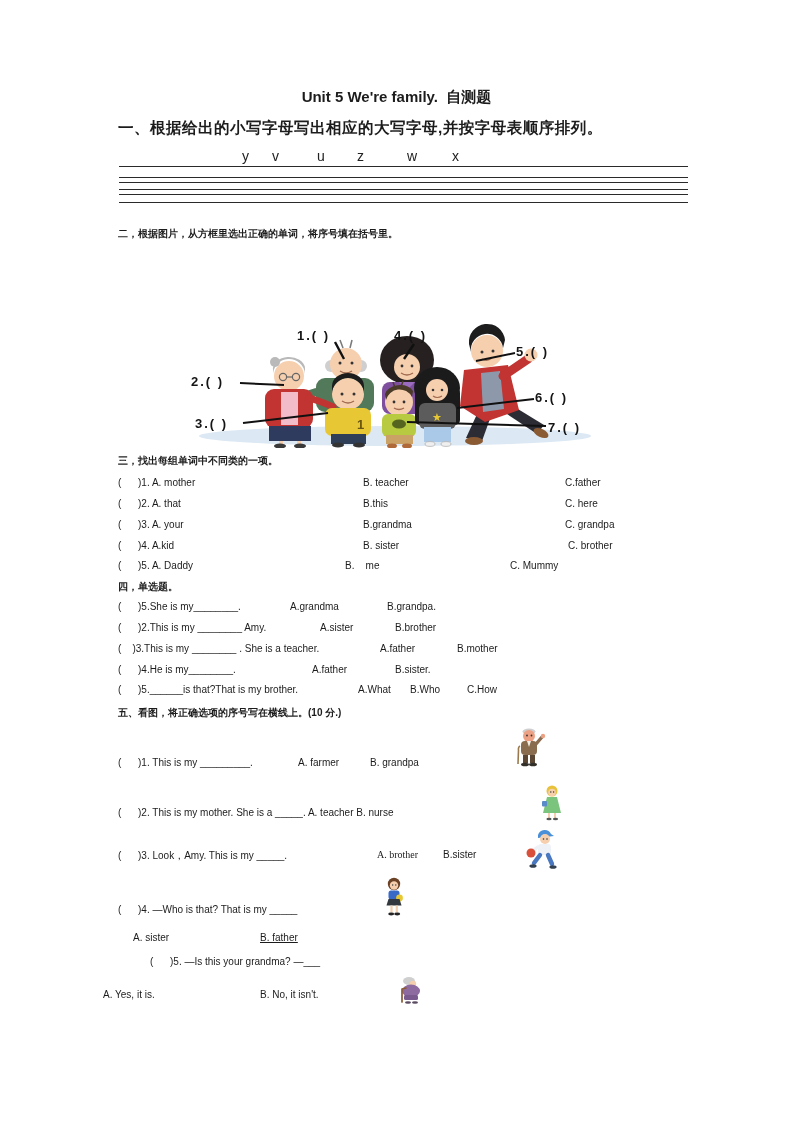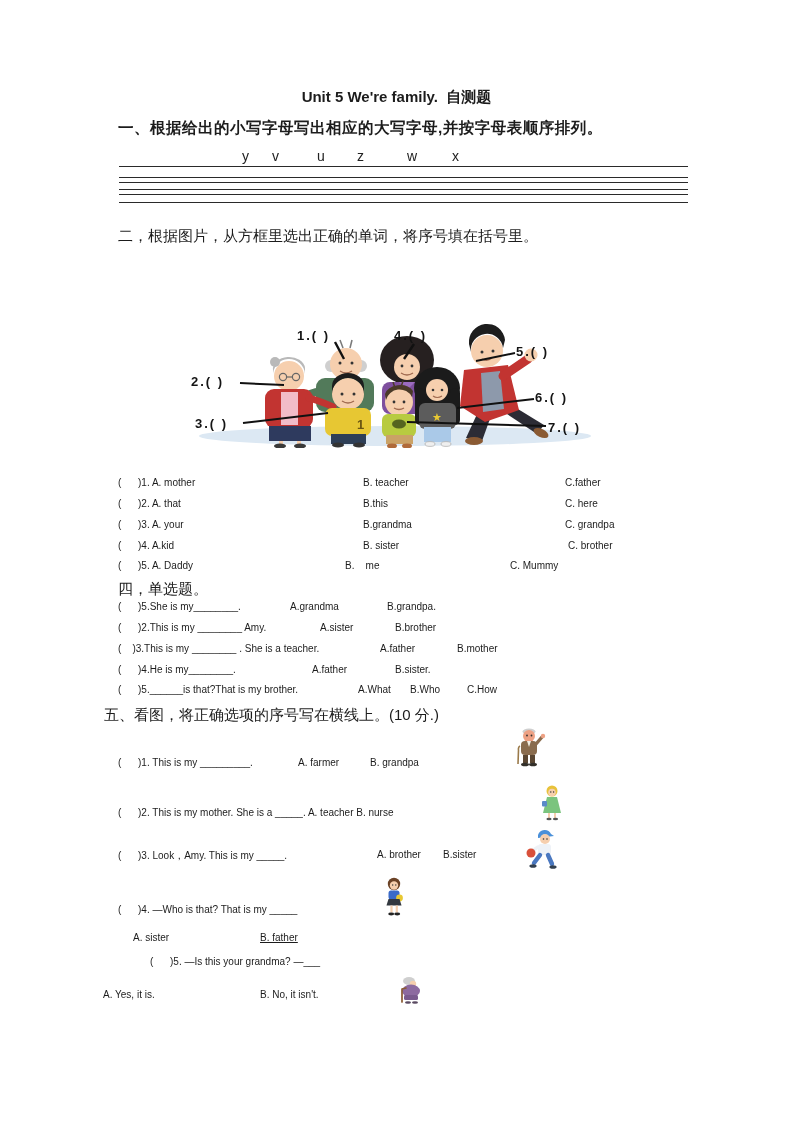--- a/index.html
+++ b/index.html
@@ -7,21 +7,21 @@
     position:relative;
     width:793px;height:1122px;
     background:#ffffff;
     font-family:"Liberation Sans","DejaVu Sans",sans-serif;
     color:#1c1c1c;
     overflow:hidden;
   }
   .abs{position:absolute;white-space:pre;}
   .title{left:0;right:0;top:88px;text-align:center;font-size:15px;font-weight:bold;}
   .h-bold{font-size:15.5px;font-weight:bold;letter-spacing:0.5px;}
-  .h-reg{font-size:15px;font-weight:normal;}
+  .h-reg{font-size:10px;font-weight:bold;}
   .body-txt{font-size:10px;}
   .letter{font-size:14px;color:#222;}
   .wline{position:absolute;left:119px;width:569px;height:0;border-top:1.6px solid #2a2a2a;}
   .wordbox{
     position:absolute;left:118px;top:260px;width:588px;height:27px;
     border:1.6px solid #3a3a3a;box-sizing:border-box;
   }
   .wordbox span{position:absolute;top:4px;font-size:14.5px;white-space:pre;}
   .fig{position:absolute;}
   svg text.callout{
@@ -169,20 +169,21 @@
       <text class="callout" x="112" y="18">1.( )</text>
       <text class="callout" x="6" y="64">2.( )</text>
       <text class="callout" x="10" y="106">3.( )</text>
       <text class="callout" x="209" y="18">4.( )</text>
       <text class="callout" x="331" y="34">5.( )</text>
       <text class="callout" x="350" y="80">6.( )</text>
       <text class="callout" x="363" y="110">7.( )</text>
     </svg>
   </div>
 
+  <div class="abs h-reg" style="left:118px;top:454px;">三，找出每组单词中不同类的一项。</div>
 
   <div class="abs body-txt" style="left:118px;top:477px;">(      )1. A. mother</div>
   <div class="abs body-txt" style="left:363px;top:477px;">B. teacher</div>
   <div class="abs body-txt" style="left:565px;top:477px;">C.father</div>
 
   <div class="abs body-txt" style="left:118px;top:498px;">(      )2. A. that</div>
   <div class="abs body-txt" style="left:363px;top:498px;">B.this</div>
   <div class="abs body-txt" style="left:565px;top:498px;">C. here</div>
 
   <div class="abs body-txt" style="left:118px;top:519px;">(      )3. A. your</div>
@@ -213,21 +214,21 @@
 
   <div class="abs body-txt" style="left:118px;top:664px;">(      )4.He is my________.</div>
   <div class="abs body-txt" style="left:312px;top:664px;">A.father</div>
   <div class="abs body-txt" style="left:395px;top:664px;">B.sister.</div>
 
   <div class="abs body-txt" style="left:118px;top:684px;">(      )5.______is that?That is my brother.</div>
   <div class="abs body-txt" style="left:358px;top:684px;">A.What</div>
   <div class="abs body-txt" style="left:410px;top:684px;">B.Who</div>
   <div class="abs body-txt" style="left:467px;top:684px;">C.How</div>
 
-  <div class="abs h-reg" style="left:104px;top:706px;">五、看图，将正确选项的序号写在横线上。(10 分.)</div>
+  <div class="abs h-reg" style="left:118px;top:706px;">五、看图，将正确选项的序号写在横线上。(10 分.)</div>
 
   <div class="abs body-txt" style="left:118px;top:757px;">(      )1. This is my _________.</div>
   <div class="abs body-txt" style="left:298px;top:757px;">A. farmer</div>
   <div class="abs body-txt" style="left:370px;top:757px;">B. grandpa</div>
   <div class="fig" style="left:512px;top:727px;">
     <svg width="34" height="40" viewBox="0 0 34 40">
       <ellipse cx="17" cy="4.5" rx="6.5" ry="3" fill="#cfcfcf"></ellipse>
       <circle cx="17" cy="9" r="6" fill="#eda184"></circle>
       <circle cx="15" cy="8.5" r="0.9" fill="#333"></circle>
         <circle cx="19.5" cy="8.5" r="0.9" fill="#333"></circle>
@@ -253,21 +254,21 @@
       <polygon points="6,12 16,12 20,28 2,28" fill="#7bc47e"></polygon>
       <rect x="1" y="16" width="5" height="5.5" rx="1" fill="#5a8ac8"></rect>
       <line x1="8" y1="28" x2="8" y2="33" stroke="#f6cfae" stroke-width="2"></line>
       <line x1="14" y1="28" x2="14" y2="33" stroke="#f6cfae" stroke-width="2"></line>
       <ellipse cx="8" cy="34" rx="2.6" ry="1.2" fill="#555"></ellipse>
       <ellipse cx="14.5" cy="34" rx="2.6" ry="1.2" fill="#555"></ellipse>
     </svg>
   </div>
 
   <div class="abs body-txt" style="left:118px;top:849px;">(      )3. Look，Amy. This is my _____.</div>
-  <div class="abs body-txt" style="left:377px;top:849px;">A. brother</div>
+  <div class="abs body-txt" style="left:377px;top:849px;font-family:Liberation Serif, serif;">A. brother</div>
   <div class="abs body-txt" style="left:443px;top:849px;">B.sister</div>
   <div class="fig" style="left:524px;top:827px;">
     <svg width="35" height="43" viewBox="0 0 35 43">
       <path d="M14 8 a7 7 0 0 1 13 -1 l3 2 l-16 2 z" fill="#4a90d9"></path>
       <circle cx="21" cy="12" r="5" fill="#f6cfae"></circle>
       <circle cx="19.5" cy="12" r="0.8" fill="#333"></circle>
         <circle cx="23" cy="12" r="0.8" fill="#333"></circle>
       <rect x="14" y="17" width="13" height="11" rx="3" fill="#eef2f7"></rect>
       <path d="M14 20 L8 24" stroke="#eef2f7" stroke-width="3.4" stroke-linecap="round"></path>
       <circle cx="7" cy="26" r="4.5" fill="#d9503a"></circle>

